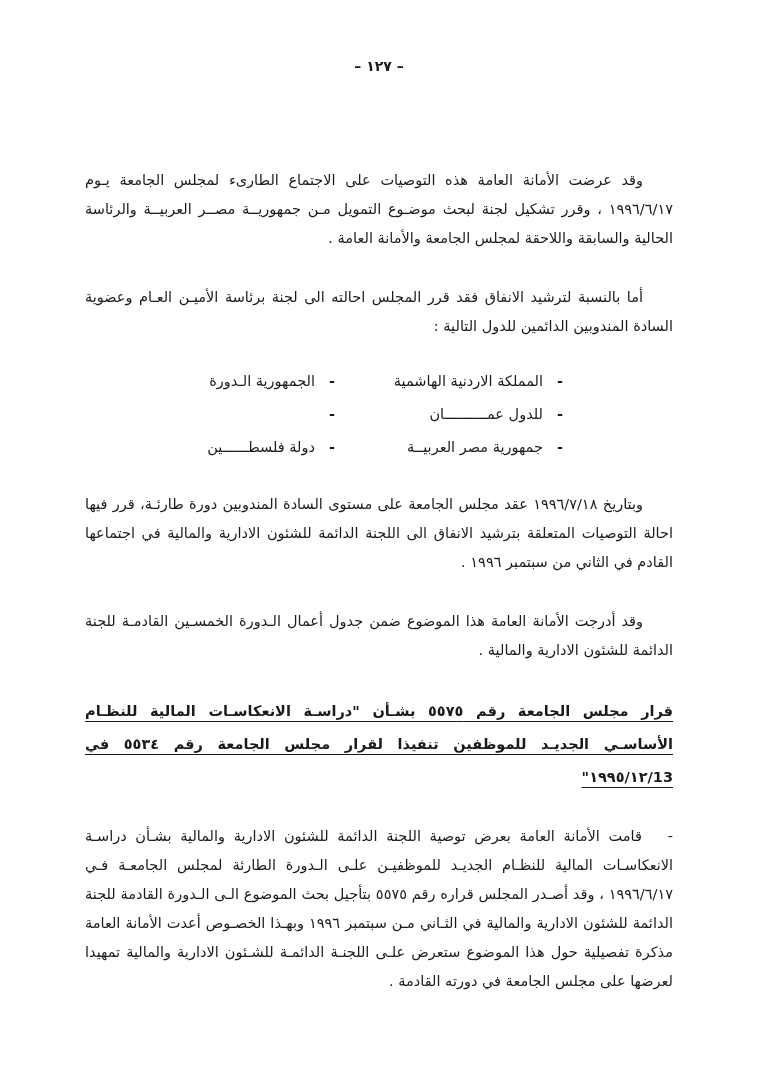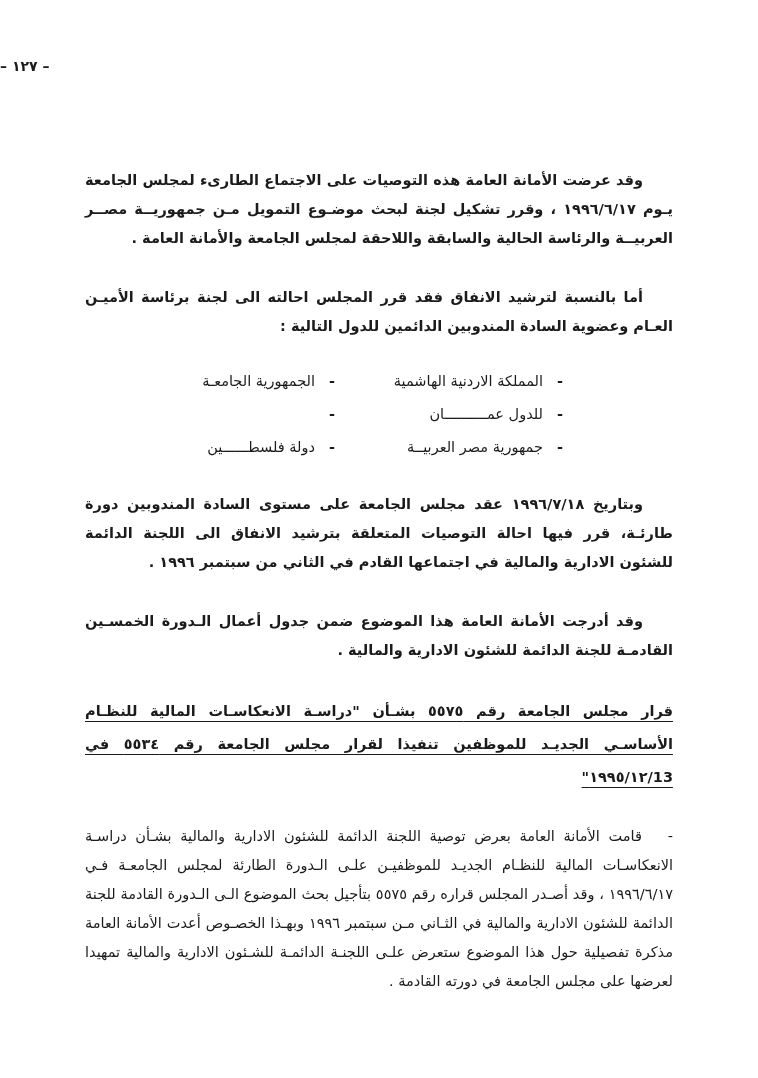--- a/index.html
+++ b/index.html
@@ -16,40 +16,39 @@
     color: #1b1b1b;
     font-family: "DejaVu Sans", sans-serif;
     direction: rtl;
     overflow: hidden;
   }
   .page-number {
     position: absolute;
     top: 58px;
     left: 0;
     right: 0;
-    text-align: left;
+    text-align: center;
     font-size: 14px;
     font-weight: bold;
     letter-spacing: 3px;
   }
   .content {
     position: absolute;
     top: 166px;
     right: 85px;
     left: 85px;
   }
   .para {
     font-size: 14.5px;
     line-height: 29px;
     text-align: justify;
     margin: 0 0 30px 0;
   }
   .indent {
     text-indent: 30px;
-    font-weight: bold;
   }
   .tight {
     margin-bottom: 24px;
   }
   .country-list {
     margin: 0 0 26px 0;
     padding-right: 110px;
   }
   .country-row {
     display: flex;
@@ -90,21 +89,21 @@
 
     <div class="country-list">
 
       <div class="country-row">
         <span class="country-cell col-right">
           <span class="bullet">-</span>
           <span>المملكة الاردنية الهاشمية</span>
         </span>
         <span class="country-cell col-left">
           <span class="bullet">-</span>
-          <span>الجمهورية الجامعـة</span>
+          <span>الجمهورية الـدورة</span>
         </span>
       </div>
 
       <div class="country-row">
         <span class="country-cell col-right">
           <span class="bullet">-</span>
           <span>للدول عمــــــــــان</span>
         </span>
         <span class="country-cell col-left">
           <span class="bullet">-</span>

